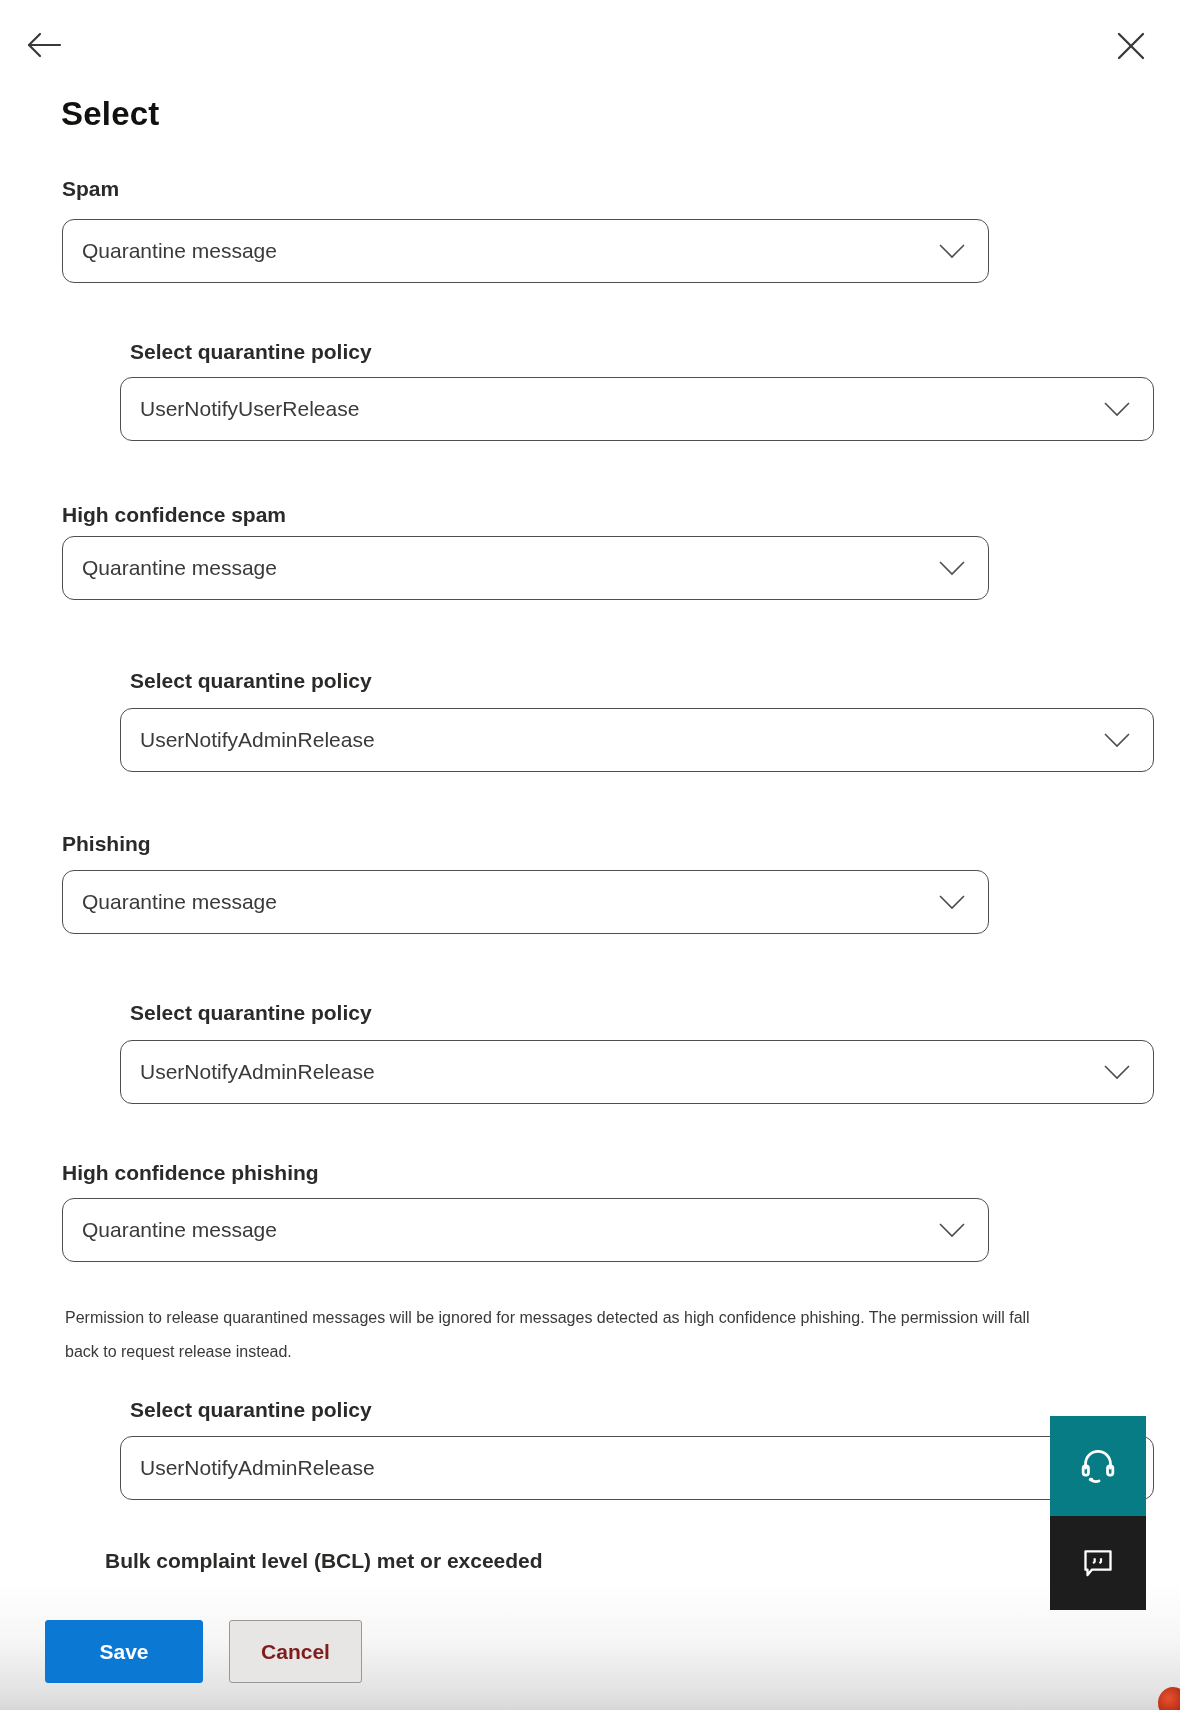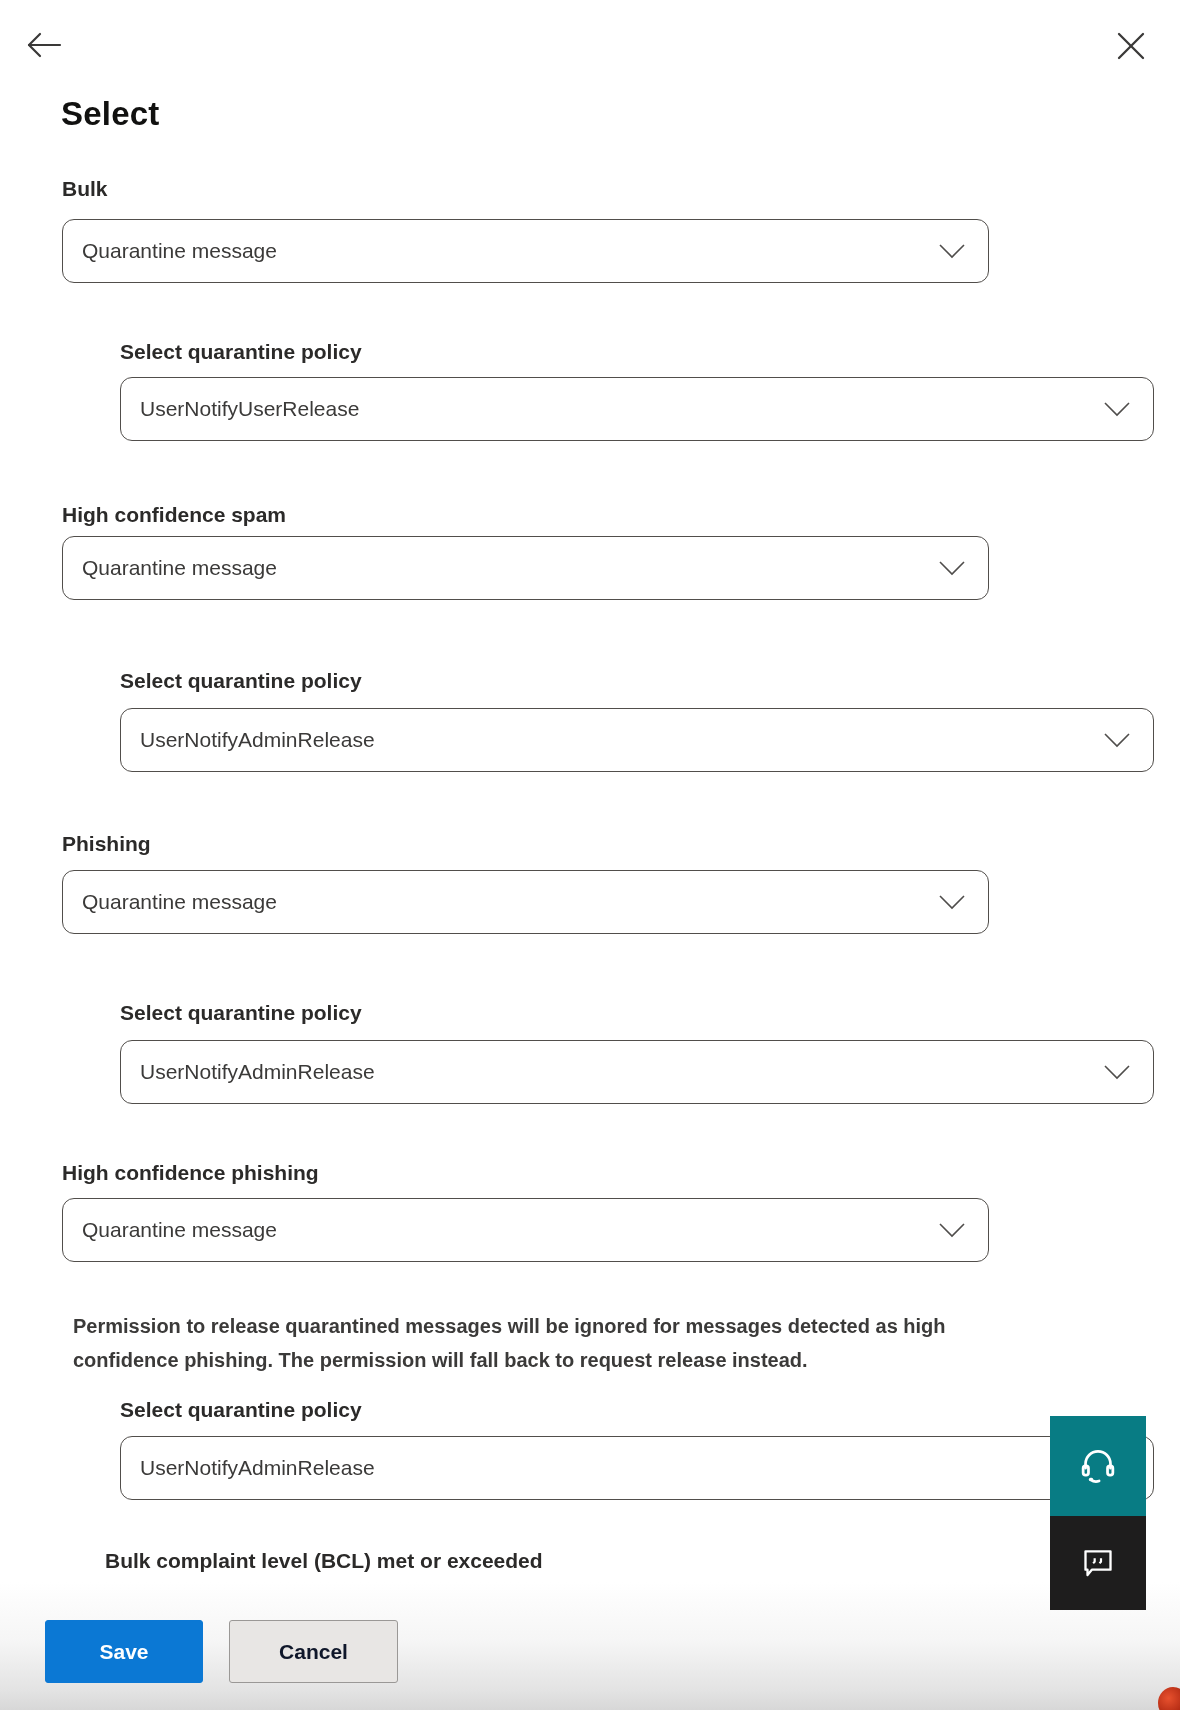--- a/index.html
+++ b/index.html
@@ -16,56 +16,56 @@
   
   h1.page-title{
     position:absolute;left:61px;top:95px;margin:0;
     font-size:33px;font-weight:700;color:#111110;letter-spacing:.2px;
   }
   
   .field-label{
     position:absolute;left:62px;
     font-size:21px;font-weight:600;color:#2b2a29;white-space:nowrap;
   }
-  .field-label.ind{left:120px;text-align:right;}
+  .field-label.ind{left:130px;text-align:right;}
   
   .dd{
     position:absolute;left:62px;width:927px;height:64px;
     background:#fff;border:1.7px solid #514e4b;border-radius:12px;
     box-sizing:border-box;display:flex;align-items:center;cursor:pointer;
   }
   .dd.ind{left:120px;width:1034px;}
   .dd .ddv{
     padding-left:19px;font-size:21px;color:#3b3a39;white-space:nowrap;
     overflow:hidden;
   }
   .dd .chev{
     position:absolute;right:22px;top:50%;transform:translateY(-50%);
     width:28px;height:18px;display:flex;align-items:center;justify-content:center;
   }
   
   .note{
-    position:absolute;left:61px;top:1297px;width:980px;margin:12px;
-    font-size:20px;line-height:34px;color:#3b3a39;font-weight:700;
+    position:absolute;left:61px;top:1297px;width:980px;margin:4px;
+    font-size:16px;line-height:34px;color:#3b3a39;font-weight:400;
   }
   
   .footer{
     position:absolute;left:0;top:1582px;width:1180px;height:128px;
     background:linear-gradient(180deg,#ffffff 0%,#f6f6f6 45%,#e3e3e3 85%,#d7d7d7 100%);
   }
   .btn{
     position:absolute;top:38px;height:63px;border-radius:3px;
     font-family:"Liberation Sans","DejaVu Sans",sans-serif;
     font-size:21px;font-weight:600;cursor:pointer;box-sizing:border-box;
   }
   .btn.save{
     left:45px;width:158px;background:#0b78d4;color:#ffffff;border:1px solid #0b78d4;
   }
   .btn.cancel{
-    left:229px;width:169px;background:#e8e6e4;color:#0f172a;border:1.6px solid #9a9896;
+    left:229px;width:133px;background:#e8e6e4;color:#7f1d1d;border:1.6px solid #9a9896;
   }
   
   .help-headset{
     position:absolute;left:1050px;top:1416px;width:96px;height:100px;
     background:#087c84;display:flex;align-items:center;justify-content:center;cursor:pointer;border:none;
   }
   .help-chat{
     position:absolute;left:1050px;top:1516px;width:96px;height:94px;
     background:#1e1d1d;display:flex;align-items:center;justify-content:center;cursor:pointer;border:none;
   }
@@ -95,21 +95,21 @@
   <span>
     <svg width="30" height="30" viewBox="0 0 30 30" fill="none" stroke="#3a3938" stroke-width="2.3" stroke-linecap="round">
       <path d="M3 3 L27 27"></path>
         <path d="M27 3 L3 27"></path>
     </svg>
   </span>
 </button>
 
 <h1 class="page-title">Select</h1>
 
-<div class="field-label" style="top:177px">Bulk</div>
+<div class="field-label" style="top:177px">Spam</div>
 <div class="dd" style="top:219px">
   <span class="ddv">Quarantine message</span>
   <span class="chev">
     <svg width="28" height="18" viewBox="0 0 28 18" fill="none" stroke="#4f4d4b" stroke-width="1.6">
         <path d="M2 3 L14 15 L26 3"></path>
       </svg>
   </span>
 </div>
 
 <div class="field-label ind" style="top:340px">Select quarantine policy</div>

